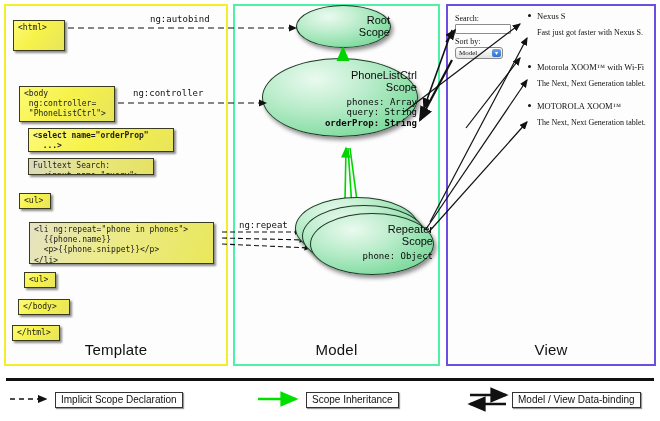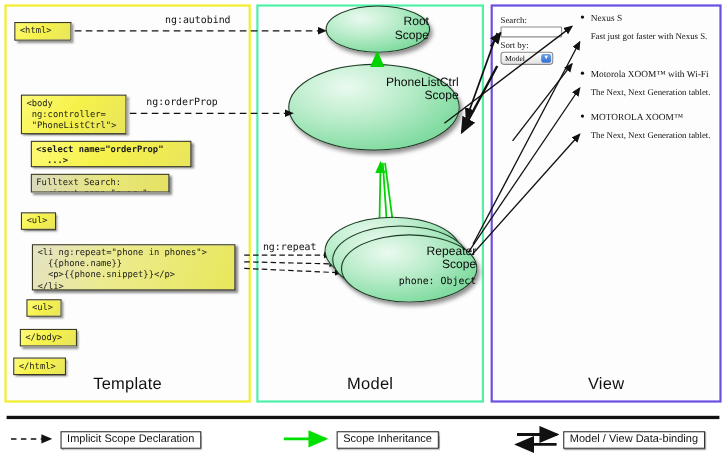--- a/index.html
+++ b/index.html
@@ -197,21 +197,21 @@
   <div class="panel" id="panel-template">
     <div class="panel-label">Template</div>
   </div>
   <div class="panel" id="panel-model">
     <div class="panel-label">Model</div>
   </div>
   <div class="panel" id="panel-view">
     <div class="panel-label">View</div>
   </div>
 
-  <div class="codebox" style="left:13px; top:20px; width:52px; height:17px;">&lt;html&gt;</div>
+  <div class="codebox" style="left:13px; top:20px; width:52px; height:31px;">&lt;html&gt;</div>
 
   <div class="codebox" style="left:19px; top:86px; width:96px; height:36px;">&lt;body
  ng:controller=
  "PhoneListCtrl"&gt;</div>
 
   <div class="codebox bold" style="left:28px; top:128px; width:146px; height:24px;">&lt;select name="orderProp"
   ...&gt;</div>
 
   <div class="codebox greyish" style="left:28px; top:158px; width:126px; height:17px;">Fulltext Search:
   &lt;input name="query"&gt;</div>
@@ -228,20 +228,25 @@
   <div class="codebox" style="left:18px; top:299px; width:52px; height:16px;">&lt;/body&gt;</div>
 
   <div class="codebox" style="left:12px; top:325px; width:48px; height:16px;">&lt;/html&gt;</div>
 
   <div class="scope" style="left:296px; top:5px; width:95px; height:43px;">
     <div class="sc-title" style="padding-top:8px;">Root<br>Scope</div>
   </div>
 
   <div class="scope" style="left:262px; top:58px; width:156px; height:79px;">
     <div class="sc-title" style="padding-top:10px;">PhoneListCtrl<br>Scope</div>
+    <div class="sc-props">
+      <div>phones: Array</div>
+      <div>query: String</div>
+      <div><b>orderProp: String</b></div>
+    </div>
   </div>
 
   <div class="scope" style="left:295px; top:197px; width:124px; height:62px; z-index:1;"></div>
   <div class="scope" style="left:302px; top:205px; width:124px; height:62px; z-index:2;"></div>
   <div class="scope" style="left:310px; top:213px; width:124px; height:62px; z-index:3;">
     <div class="sc-title" style="padding-top:9px;">Repeater<br>Scope</div>
     <div class="sc-props">
       <div>phone: Object</div>
     </div>
   </div>
@@ -267,21 +272,21 @@
     <div class="phone-snippet">The Next, Next Generation tablet.</div>
   </div>
 
   <div class="phone-item" style="left:537px; top:101px;">
     <span class="phone-bullet"></span>
     <div class="phone-name">MOTOROLA XOOM™</div>
     <div class="phone-snippet">The Next, Next Generation tablet.</div>
   </div>
 
   <div class="conn-label" style="left:150px; top:14px;">ng:autobind</div>
-  <div class="conn-label" style="left:133px; top:88px;">ng:orderProp</div>
+  <div class="conn-label" style="left:133px; top:88px;">ng:controller</div>
   <div class="conn-label" style="left:239px; top:220px;">ng:repeat</div>
 
   <svg id="wires">
     <defs>
       <marker id="ar-black" markerWidth="7" markerHeight="7" refX="6" refY="3" orient="auto">
         <path d="M0,0 L7,3 L0,6 z" fill="#111"></path>
       </marker>
       <marker id="ar-green" markerWidth="7" markerHeight="7" refX="6" refY="3" orient="auto">
         <path d="M0,0 L7,3 L0,6 z" fill="#00d400"></path>
       </marker>

